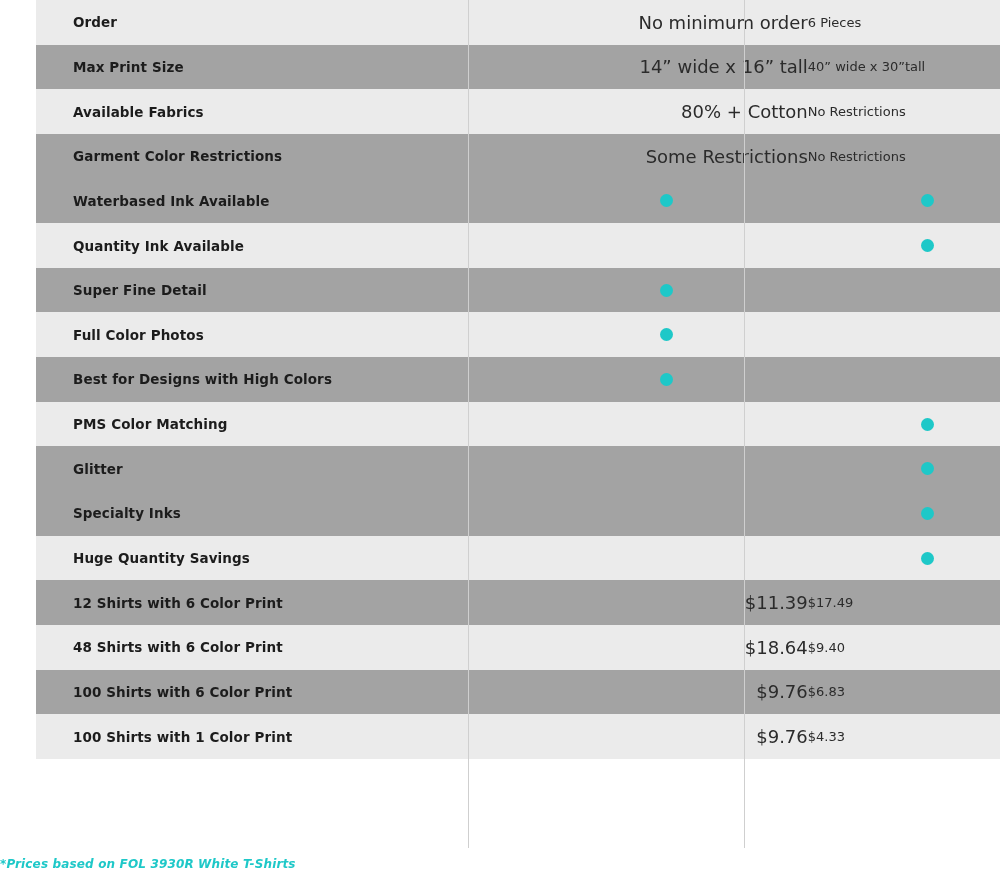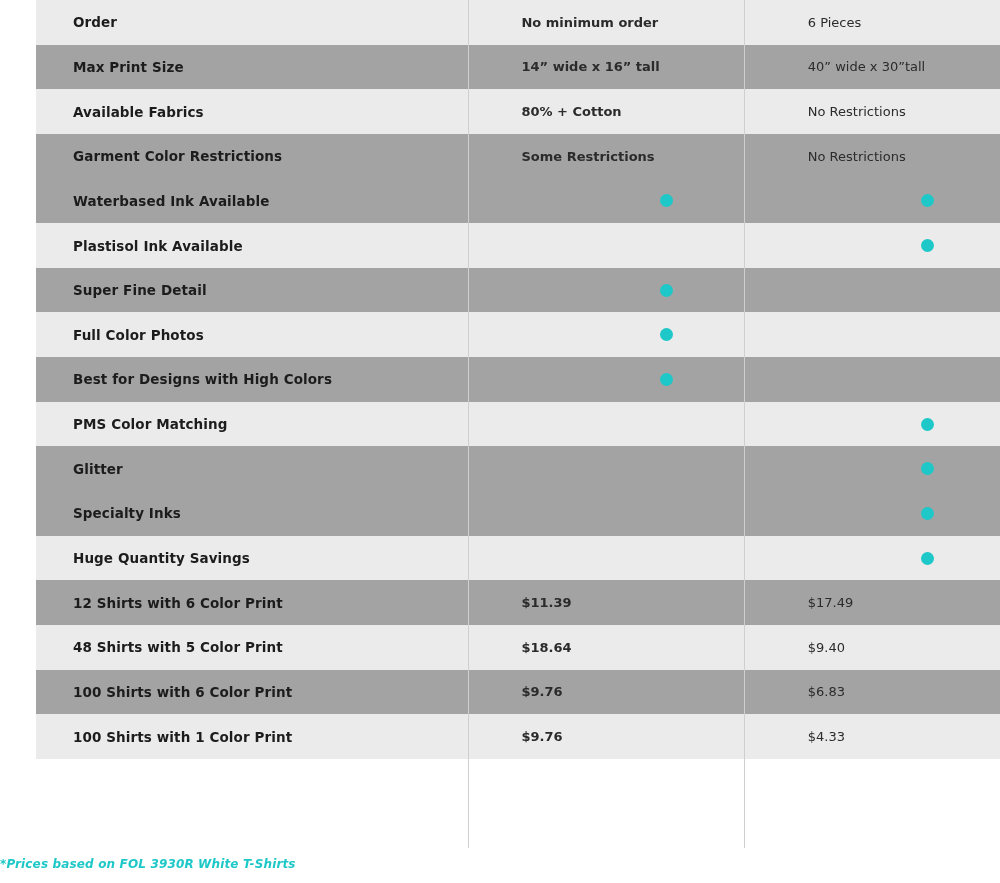--- a/index.html
+++ b/index.html
@@ -35,23 +35,23 @@
     box-sizing:border-box;
     font-size:13.5px;
     font-weight:bold;
     color:#1c1c1c;
     letter-spacing:.1px;
     text-align:left;
   }
   .c-a{
     width:276px;
     box-sizing:border-box;
-    text-align:left;
-    font-size:13px;
-    font-weight:bold;
+    text-align:right;
+    font-size:18px;
+    font-weight:normal;
     color:#2b2b2b;
     position:relative;
   }
   .c-b{
     width:220px;
     box-sizing:border-box;
     text-align:left;
     font-size:13px;
     font-weight:normal;
     color:#2b2b2b;
@@ -144,21 +144,21 @@
         <tr class="row-even">
           <td class="c-label">Waterbased Ink Available</td>
           <td class="c-a">
             <span class="dot"></span>
           </td>
           <td class="c-b">
             <span class="dot"></span>
           </td>
         </tr>
         <tr class="row-odd">
-          <td class="c-label">Plastisol Ink Available</td>
+          <td class="c-label">Quantity Ink Available</td>
           <td class="c-a"></td>
           <td class="c-b">
             <span class="dot"></span>
           </td>
         </tr>
         <tr class="row-even">
           <td class="c-label">Super Fine Detail</td>
           <td class="c-a">
             <span class="dot"></span>
           </td>
@@ -209,21 +209,21 @@
         <tr class="row-even">
           <td class="c-label">12 Shirts with 6 Color Print</td>
           <td class="c-a">
             <span class="txt">$11.39</span>
           </td>
           <td class="c-b">
             <span class="txt">$17.49</span>
           </td>
         </tr>
         <tr class="row-odd">
-          <td class="c-label">48 Shirts with 5 Color Print</td>
+          <td class="c-label">48 Shirts with 6 Color Print</td>
           <td class="c-a">
             <span class="txt">$18.64</span>
           </td>
           <td class="c-b">
             <span class="txt">$9.40</span>
           </td>
         </tr>
         <tr class="row-even">
           <td class="c-label">100 Shirts with 6 Color Print</td>
           <td class="c-a">

